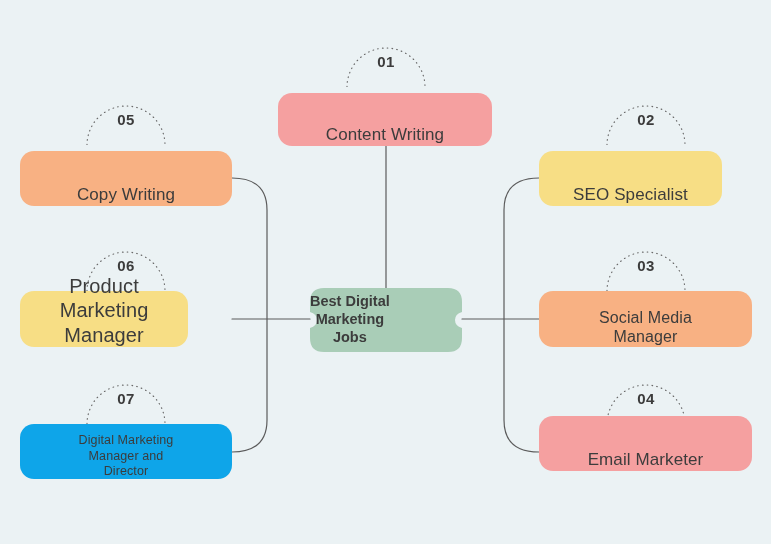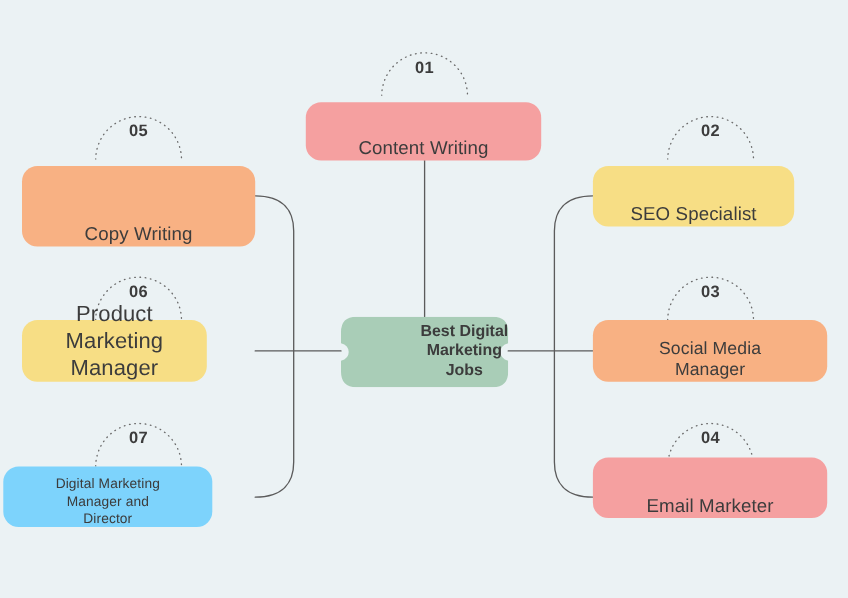--- a/index.html
+++ b/index.html
@@ -74,21 +74,21 @@
     top: 288px;
   }
   .center-text {
     position: absolute;
     left: 0;
     top: 0;
     width: 152px;
     height: 64px;
     display: flex;
     align-items: center;
-    justify-content: flex-end;
+    justify-content: flex-start;
     text-align: center;
     font-size: 14.5px;
     font-weight: bold;
     color: #3C3C3C;
     line-height: 1.24;
   }
 </style>
 </head>
 <body>
 
@@ -170,32 +170,32 @@
     <span class="node-label">
       <span>Social Media</span><br>
       <span>Manager</span>
     </span>
   </div>
 
   <div class="node" style="left:539px; top:416px; width:213px; height:55px; background:#F5A0A0; font-size:17px;">
     <span class="node-label">Email Marketer</span>
   </div>
 
-  <div class="node" style="left:20px; top:151px; width:212px; height:73px; background:#F8B183; font-size:17px;">
+  <div class="node" style="left:20px; top:151px; width:212px; height:55px; background:#F8B183; font-size:17px;">
     <span class="node-label">Copy Writing</span>
   </div>
 
   <div class="node" style="left:20px; top:291px; width:168px; height:56px; background:#F7DE85; font-size:20px;">
     <span class="node-label">
       <span>Product Marketing</span><br>
       <span>Manager</span>
     </span>
   </div>
 
-  <div class="node" style="left:3px; top:424px; width:190px; height:55px; background:#7dd3fc; font-size:12.5px;">
+  <div class="node" style="left:20px; top:424px; width:212px; height:55px; background:#0ea5e9; font-size:12.5px;">
     <span class="node-label">
       <span>Digital Marketing</span><br>
       <span>Manager and</span><br>
       <span>Director</span>
     </span>
   </div>
 
   <div class="center-node">
     <svg width="152" height="64" viewBox="0 0 152 64">
       <path d="M 14 0 L 138 0 Q 152 0 152 14 L 152 24

